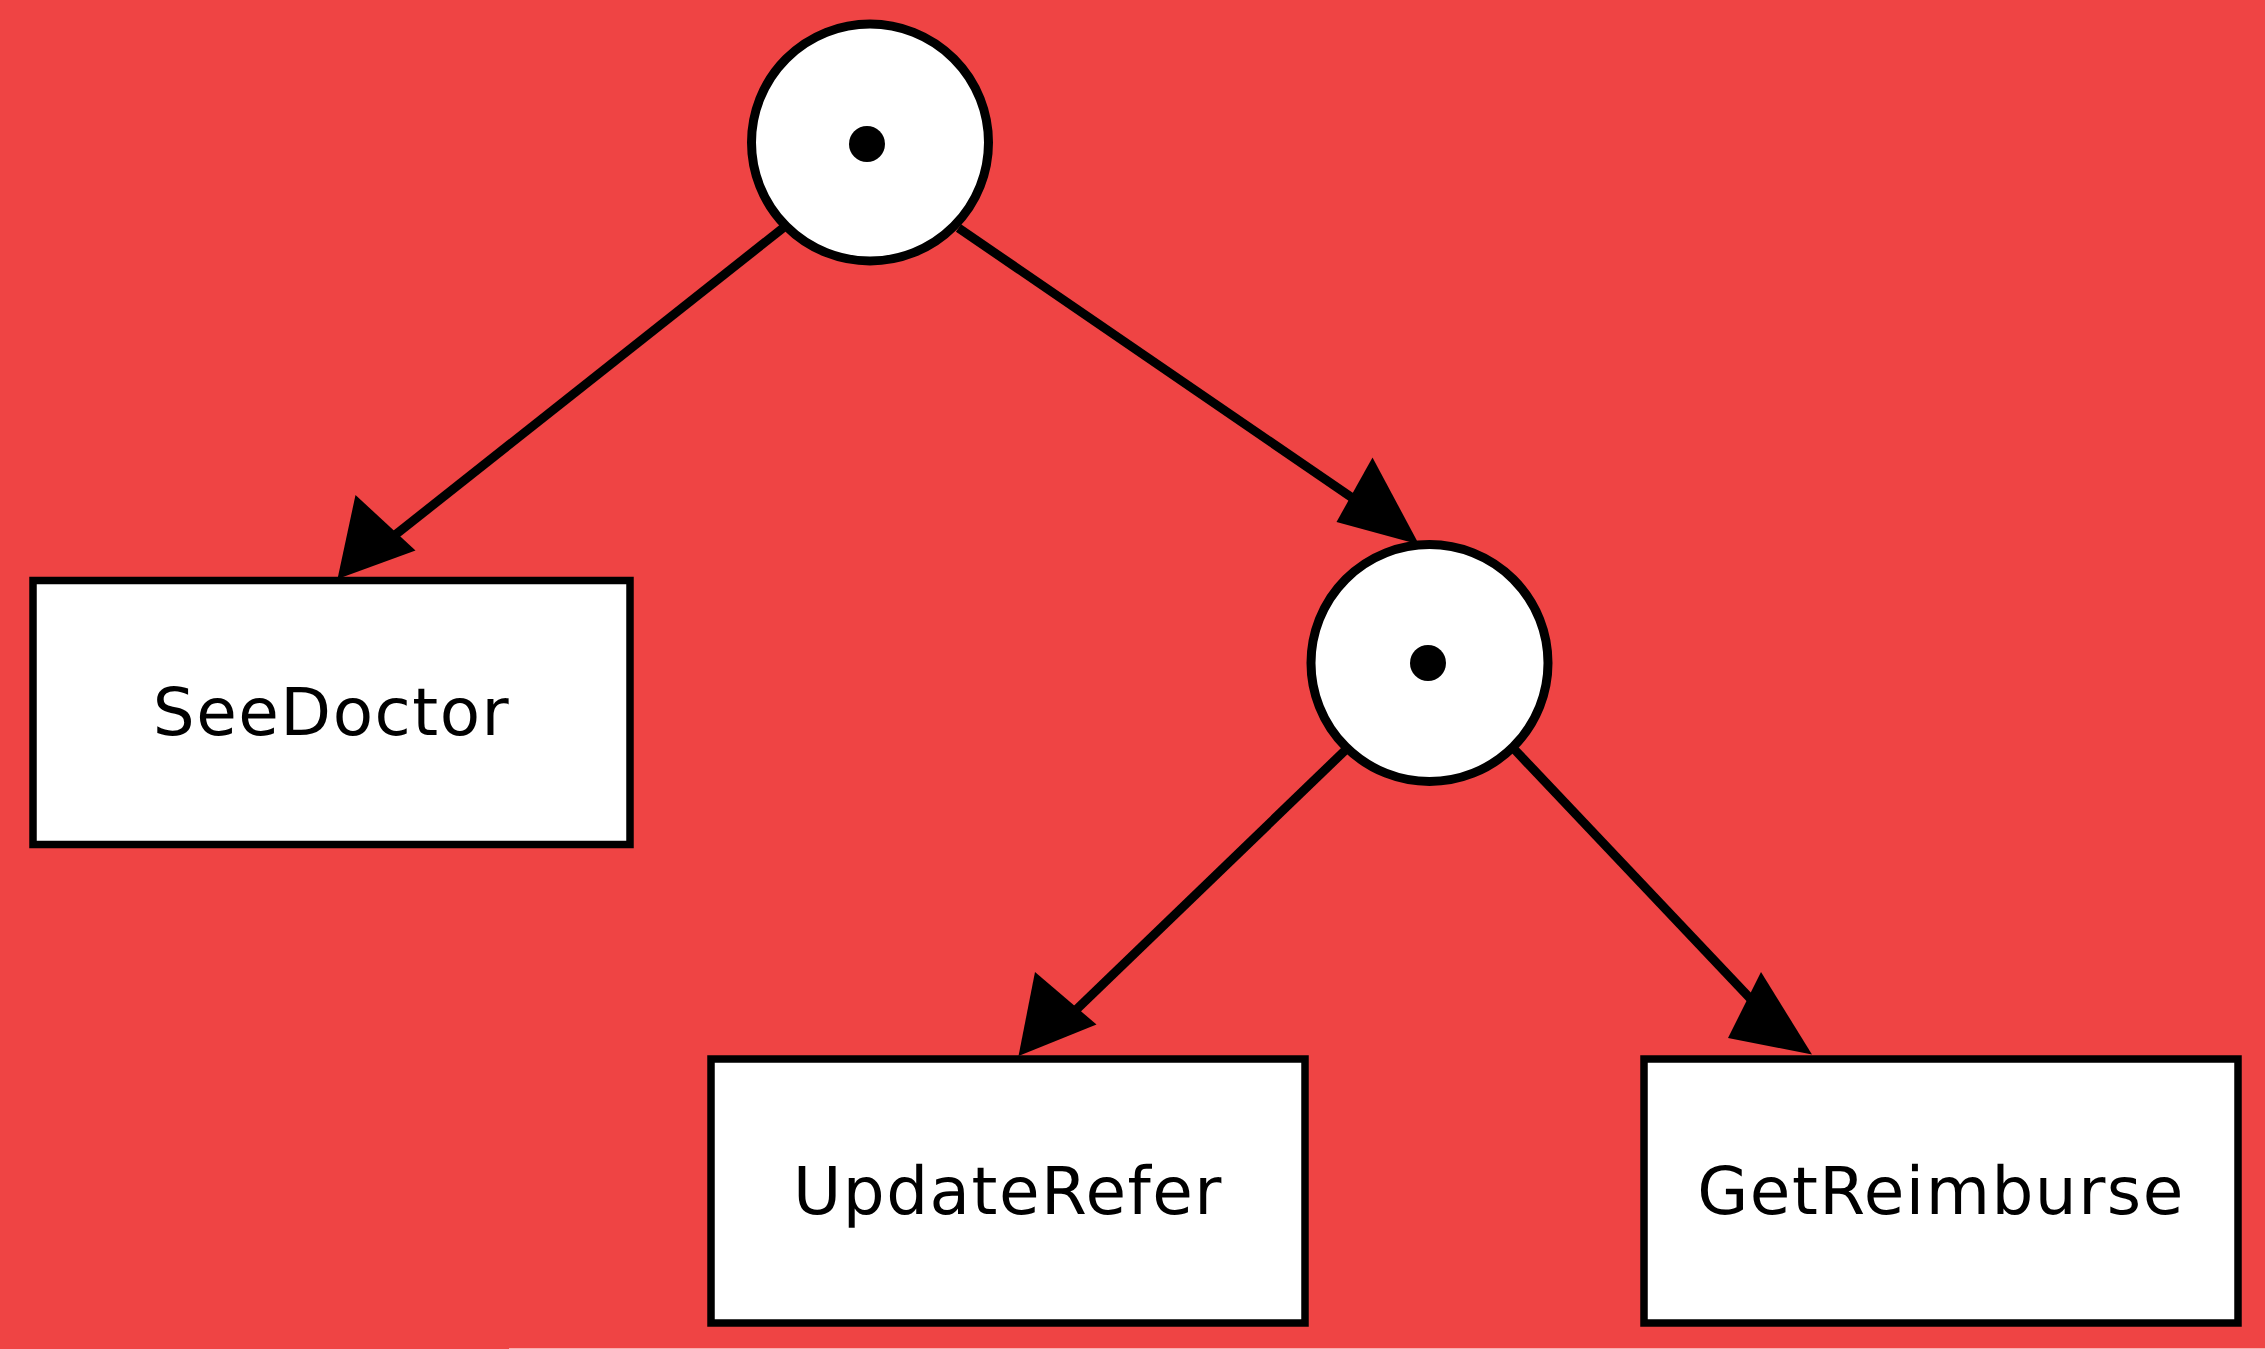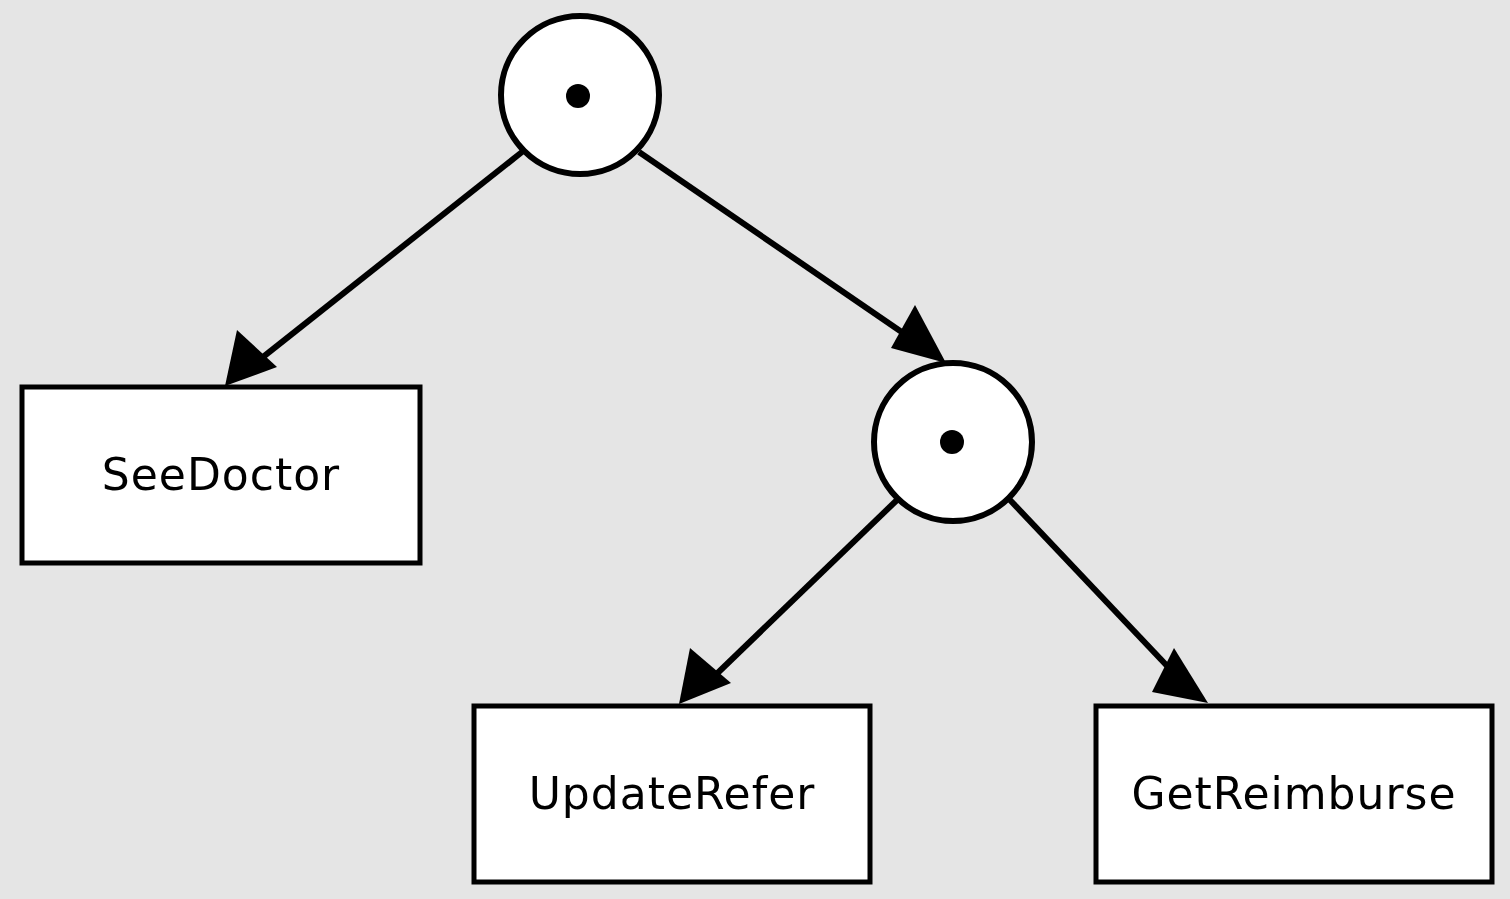--- a/index.html
+++ b/index.html
@@ -4,21 +4,21 @@
 <style>
   html, body {
     margin: 0;
     padding: 0;
     background: #ffffff;
   }
   #canvas-root {
     position: relative;
     width: 1510px;
     height: 899px;
-    background: #e5e5e5;
+    background: #ef4444;
     overflow: hidden;
     font-family: "DejaVu Sans", sans-serif;
   }
   #diagram-svg {
     position: absolute;
     left: 0;
     top: 0;
     width: 1510px;
     height: 899px;
     display: block;

